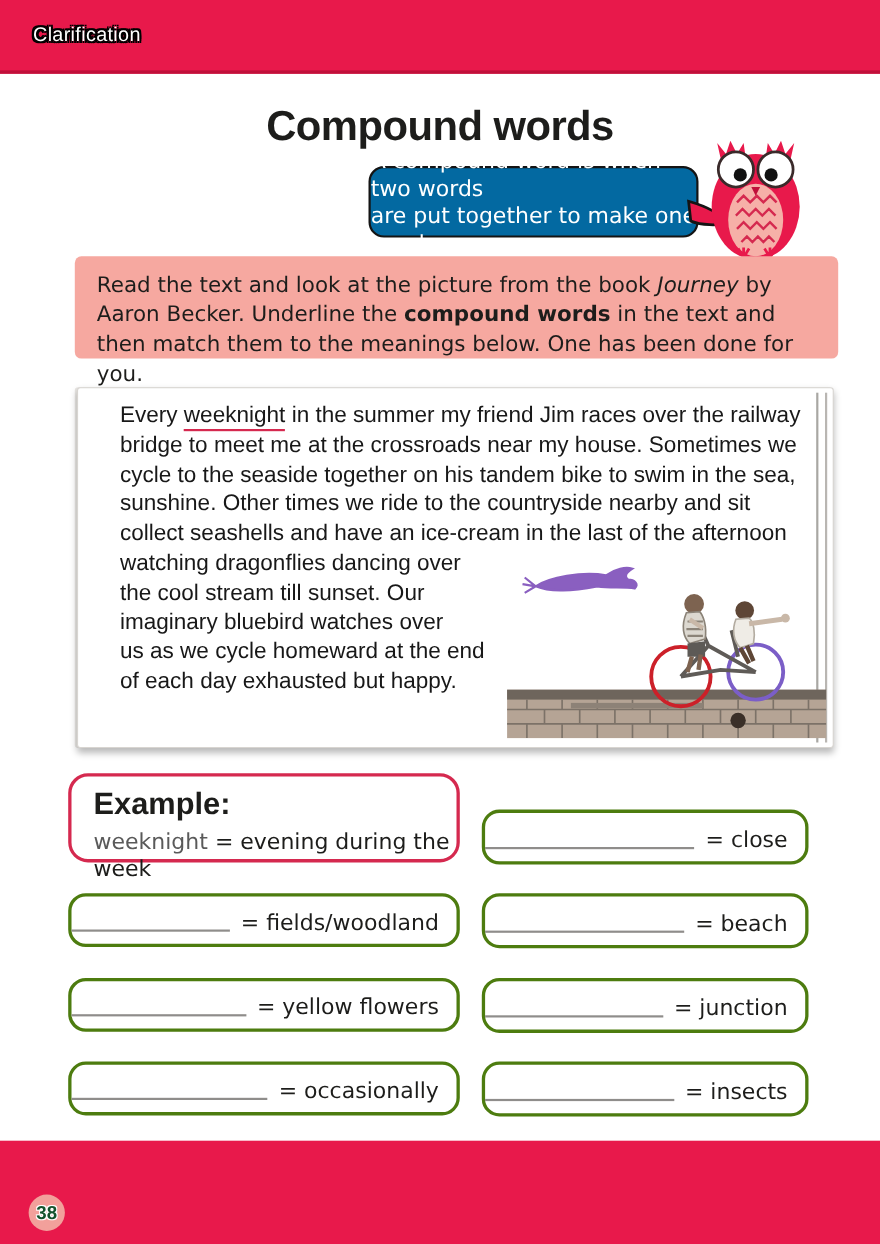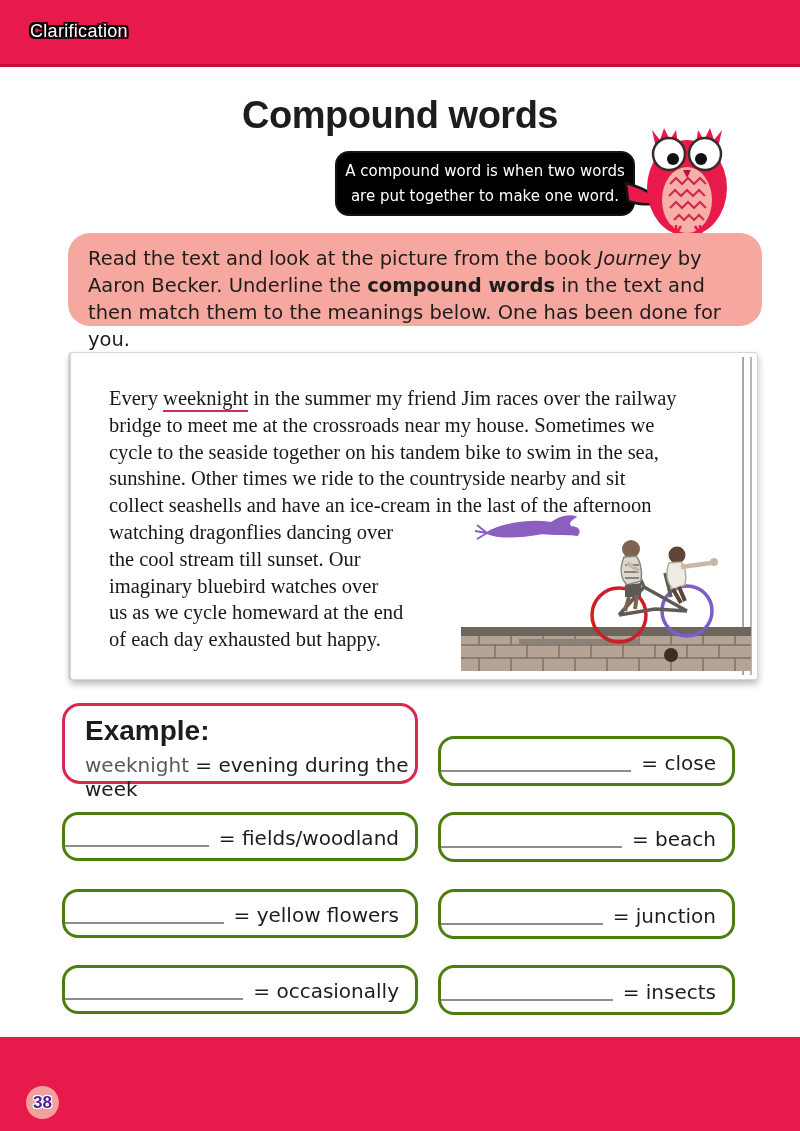--- a/index.html
+++ b/index.html
@@ -7,46 +7,46 @@
         font-family:"DejaVu Sans",sans-serif;color:#1d1d1b;}
 
   
   .band-top{position:absolute;left:0;top:0;width:800px;height:64px;background:#e8194b;border-bottom:3px solid #c0103a;}
   .band-bottom{position:absolute;left:0;top:1037px;width:800px;height:94px;background:#e8194b;}
   .tag{position:absolute;left:30px;top:21px;font-family:"Liberation Sans",sans-serif;font-weight:normal;
        font-size:18px;color:#ffffff;letter-spacing:.3px;
        text-shadow:-2px -2px 0 #000,2px -2px 0 #000,-2px 2px 0 #000,2px 2px 0 #000,0 -2px 0 #000,0 2px 0 #000,-2px 0 0 #000,2px 0 0 #000;}
   .pagenum{position:absolute;left:26px;top:1086px;width:33px;height:33px;border-radius:50%;
        background:#f2a09b;display:flex;align-items:center;justify-content:center;
-       font-family:"Liberation Sans",sans-serif;font-weight:bold;font-size:17px;color:#4c1d95;
+       font-family:"Liberation Sans",sans-serif;font-weight:bold;font-size:17px;color:#14532d;
        text-shadow:-1px -1px 0 #fff,1px -1px 0 #fff,-1px 1px 0 #fff,1px 1px 0 #fff;}
 
   
   .title{position:absolute;left:0;top:94px;width:800px;text-align:center;
        font-family:"Liberation Sans",sans-serif;font-weight:bold;font-size:38px;color:#1d1d1b;letter-spacing:-.5px;}
 
   
-  .bubble{position:absolute;left:335px;top:151px;width:296px;height:61px;background:#000000;
+  .bubble{position:absolute;left:335px;top:151px;width:296px;height:61px;background:#0369a1;
        border:2.5px solid #141414;border-radius:14px;display:flex;flex-direction:column;
-       align-items:center;justify-content:center;color:#fff;font-size:15px;line-height:25px;}
+       align-items:center;justify-content:center;color:#fff;font-size:20px;line-height:25px;}
   .bubble-tail{position:absolute;left:624px;top:181px;}
 
   
   .instructions{position:absolute;left:68px;top:233px;width:694px;height:93px;background:#f6a8a0;
-       border-radius:22px;box-sizing:border-box;padding:12px 20px;font-size:19.5px;line-height:27px;}
+       border-radius:6px;box-sizing:border-box;padding:12px 20px;font-size:19.5px;line-height:27px;}
   .instructions i{font-style:italic;}
   .instructions b{font-weight:bold;}
 
   
   .passage{position:absolute;left:70px;top:352px;width:686px;height:326px;background:#ffffff;
        border:1px solid #d8d5d1;border-radius:3px;box-shadow:0 4px 7px rgba(0,0,0,.28),-2px 0 0 #e9e7e4;}
   .page-edge{position:absolute;right:5px;top:4px;bottom:4px;width:6px;
        border-left:2px solid #a9a7a3;border-right:2px solid #b9b6b2;}
-  .passage-text{position:absolute;left:38px;top:12px;font-family:Liberation Serif, serif;
-       font-size:20.5px;line-height:26.8px;color:#181818;margin-top:20px;}
+  .passage-text{position:absolute;left:38px;top:12px;font-family:Liberation Sans, sans-serif;
+       font-size:20.5px;line-height:26.8px;color:#181818;}
   .passage-text .ln{white-space:nowrap;}
   .uword{border-bottom:2.5px solid #d5294f;padding-bottom:1px;}
   .illustration{position:absolute;left:388px;top:152px;width:294px;height:168px;}
 
   
   .example{position:absolute;left:62px;top:703px;width:356px;height:81px;box-sizing:border-box;
        background:#fff;border:3px solid #d5294f;border-radius:18px;padding:9px 0 0 20px;}
   .example-label{font-family:"Liberation Sans",sans-serif;font-weight:bold;font-size:28px;}
   .example-line{margin-top:6px;font-size:20px;}
   .example-word{color:#5a5a5a;}

